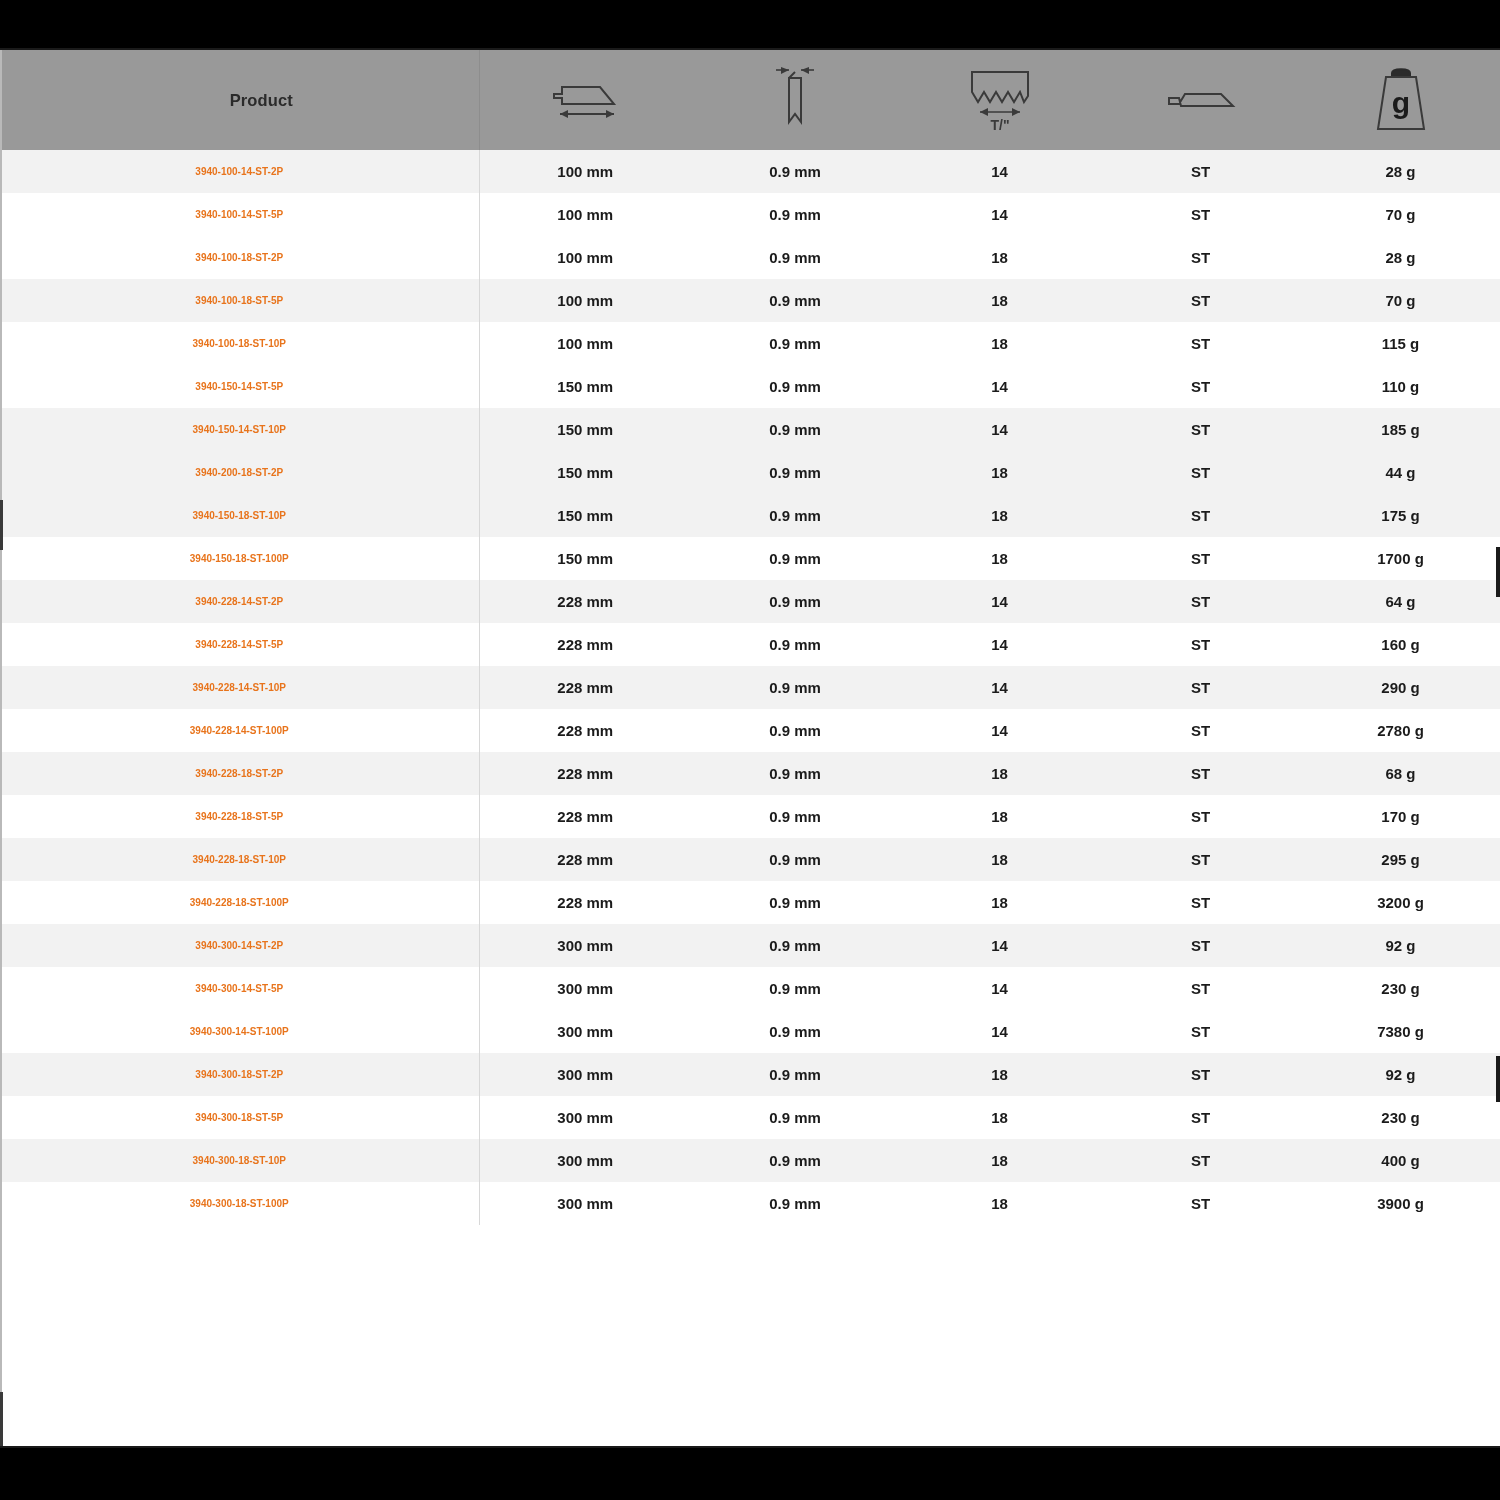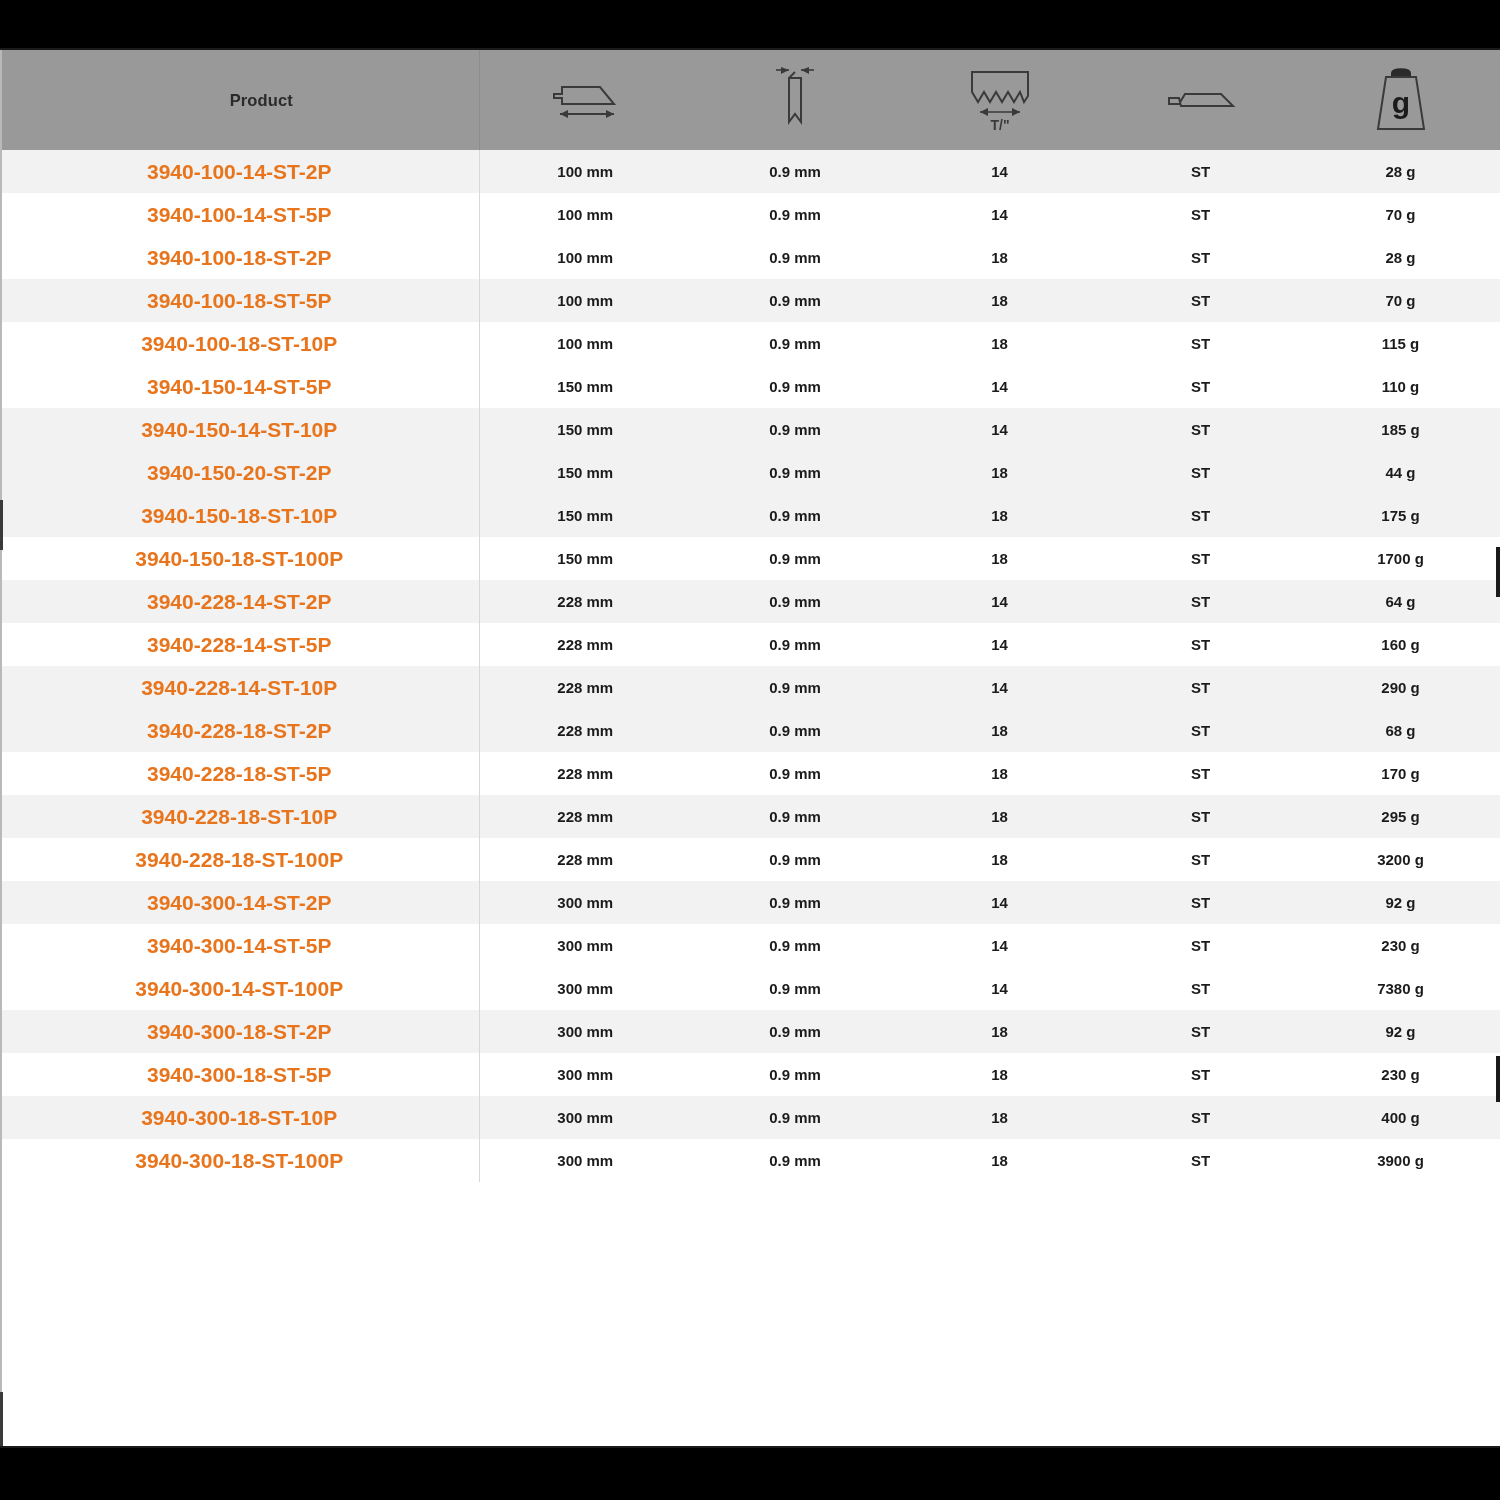--- a/index.html
+++ b/index.html
@@ -67,21 +67,21 @@
     font-size: 15px;
     font-weight: bold;
     color: #1b1b1b;
     text-align: center;
     vertical-align: middle;
     border: none;
     white-space: nowrap;
   }
   tbody td.cell-product {
     color: #e8741c;
-    font-size: 21px;
+    font-size: 10px;
     border-right: 1px solid #d8d8d8;
   }
   tbody tr.odd td { background: #f2f2f2; }
   tbody tr.even td { background: #ffffff; }
 
   
   #left-rule {
     position: absolute;
     left: 0; top: 0; width: 2px; height: 1400px;
     background: #b9b9b9;
@@ -232,21 +232,21 @@
         </tr>
         <tr class="odd">
           <td class="cell-product">3940-150-14-ST-10P</td>
           <td>150 mm</td>
           <td>0.9 mm</td>
           <td>14</td>
           <td>ST</td>
           <td>185 g</td>
         </tr>
         <tr class="odd">
-          <td class="cell-product">3940-150-20-ST-2P</td>
+          <td class="cell-product">3940-200-18-ST-2P</td>
           <td>150 mm</td>
           <td>0.9 mm</td>
           <td>18</td>
           <td>ST</td>
           <td>44 g</td>
         </tr>
         <tr class="odd">
           <td class="cell-product">3940-150-18-ST-10P</td>
           <td>150 mm</td>
           <td>0.9 mm</td>
@@ -278,20 +278,28 @@
           <td>ST</td>
           <td>160 g</td>
         </tr>
         <tr class="odd">
           <td class="cell-product">3940-228-14-ST-10P</td>
           <td>228 mm</td>
           <td>0.9 mm</td>
           <td>14</td>
           <td>ST</td>
           <td>290 g</td>
+        </tr>
+        <tr class="even">
+          <td class="cell-product">3940-228-14-ST-100P</td>
+          <td>228 mm</td>
+          <td>0.9 mm</td>
+          <td>14</td>
+          <td>ST</td>
+          <td>2780 g</td>
         </tr>
         <tr class="odd">
           <td class="cell-product">3940-228-18-ST-2P</td>
           <td>228 mm</td>
           <td>0.9 mm</td>
           <td>18</td>
           <td>ST</td>
           <td>68 g</td>
         </tr>
         <tr class="even">

